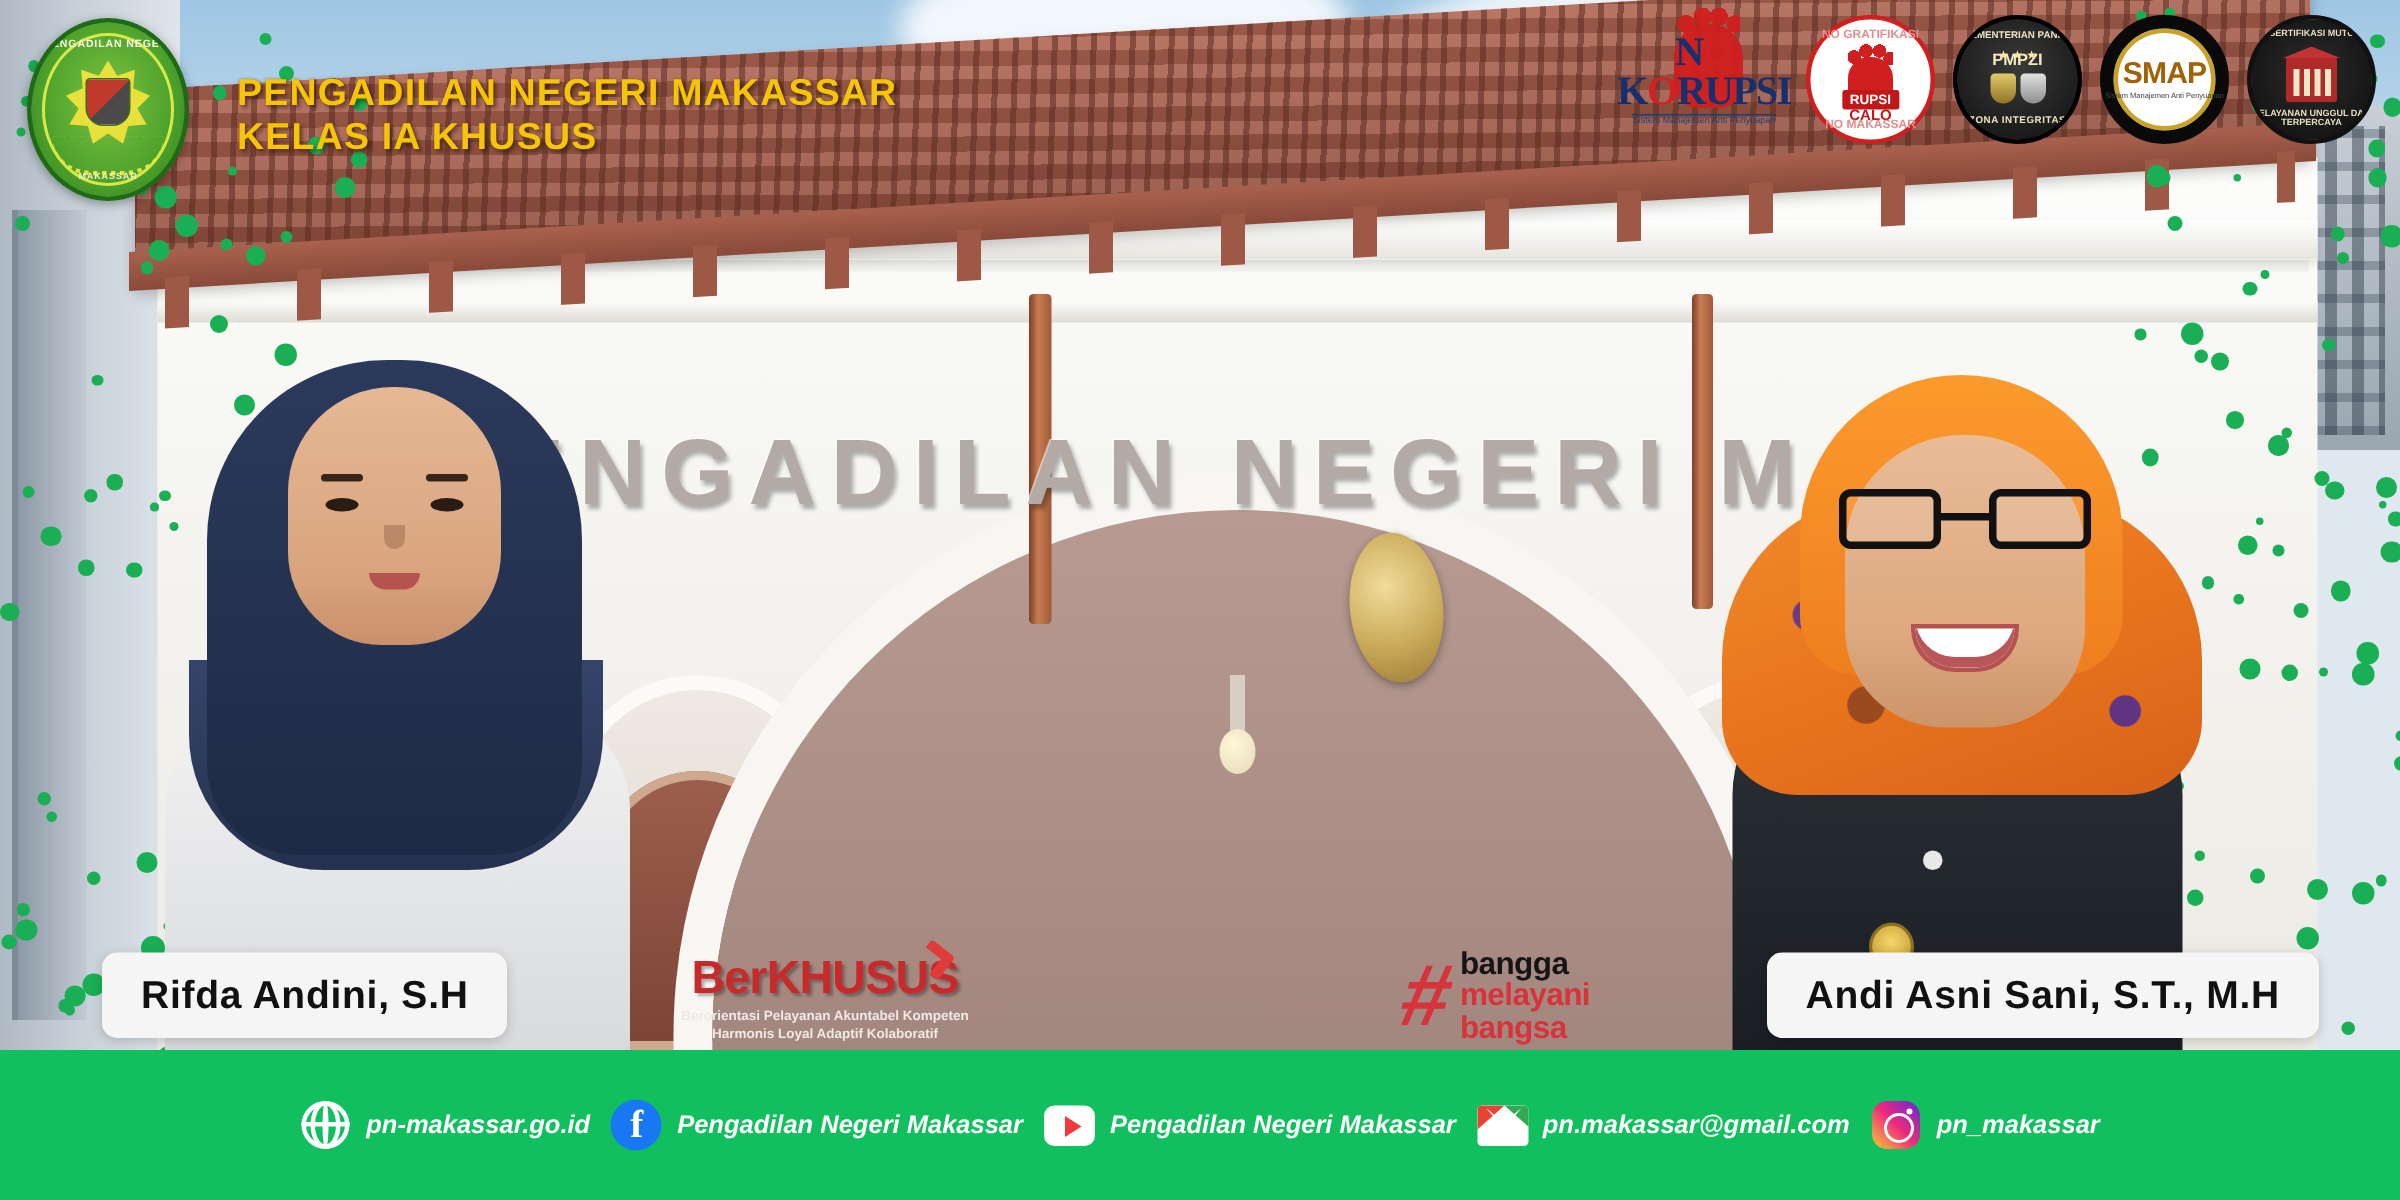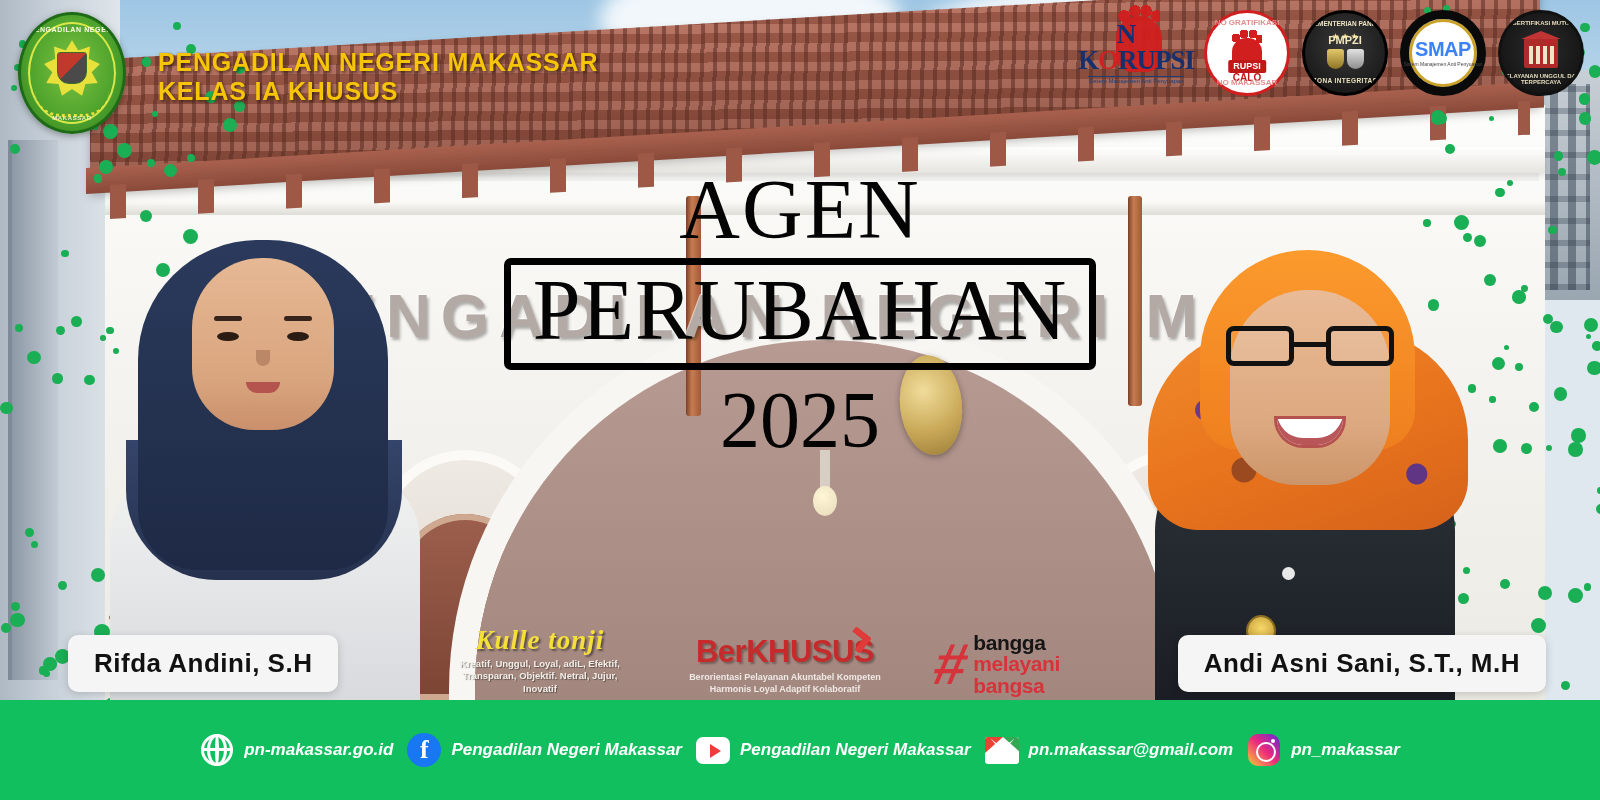--- a/index.html
+++ b/index.html
@@ -260,21 +260,21 @@
   .bg-pmpzi .shields{ display:flex; gap:3px; margin-top:3px;}
   .bg-pmpzi .sh{ width:17px;height:20px;border-radius:3px 3px 9px 9px;}
   .bg-pmpzi .sh.g{background:linear-gradient(180deg,#e3c86a,#8f7426);}
   .bg-pmpzi .sh.s{background:linear-gradient(180deg,#e2e2e2,#8d8d8d);}
 
   .bg-smap{
     border-radius:50%; background:#fff; border:9px solid #0a0a0a;
     display:flex;flex-direction:column;align-items:center;justify-content:center;
     box-shadow:inset 0 0 0 3px #c9a227;
   }
-  .bg-smap .smap{ font:800 20px/1 "Liberation Sans",sans-serif; color:#3b82f6; letter-spacing:-.5px;}
+  .bg-smap .smap{ font:800 20px/1 "Liberation Sans",sans-serif; color:#a16207; letter-spacing:-.5px;}
   .bg-smap .ssub{ font-size:5px; color:#444; margin-top:2px; white-space:nowrap;}
 
   .bg-mutu{
     border-radius:50%; background:radial-gradient(circle at 50% 45%,#2c2c2c,#0d0d0d);
     border:3px solid #111; display:flex;align-items:center;justify-content:center; overflow:hidden;
   }
   .bg-mutu .mtop,.bg-mutu .mbot{
     position:absolute;left:0;width:100%;text-align:center;
     font:700 6px/1 "Liberation Sans",sans-serif;color:#e7dfbe;
   }
@@ -682,37 +682,23 @@
             <i></i>
             <i></i>
             <i></i>
             <i></i>
           </div>
       </div>
       <div class="mbot">PELAYANAN UNGGUL DAN TERPERCAYA</div>
     </div>
   </div>
 
-  <div class="headline">
-    <div class="hl-top">AGEN</div>
-    <div class="hl-boxwrap">
-      <div class="hl-mid">PERUBAHAN</div>
-    </div>
-    <div class="hl-year">2025</div>
-  </div>
 
   <div class="midlogos">
 
-    <div class="lg-kulle">
-      <div class="kt">Kulle tonji</div>
-      <div class="ks">
-        <div>Kreatif, Unggul, Loyal, adiL, Efektif,</div>
-        <div>Transparan, Objektif. Netral, Jujur, Inovatif</div>
-      </div>
-    </div>
 
     <div class="lg-akhlak">
       <div class="swoosh"></div>
       <div class="at">
         <span>Ber</span><span>KHUSUS</span>
       </div>
       <div class="asub">
         <div>Berorientasi Pelayanan  Akuntabel  Kompeten</div>
         <div>Harmonis  Loyal  Adaptif  Kolaboratif</div>
       </div>

